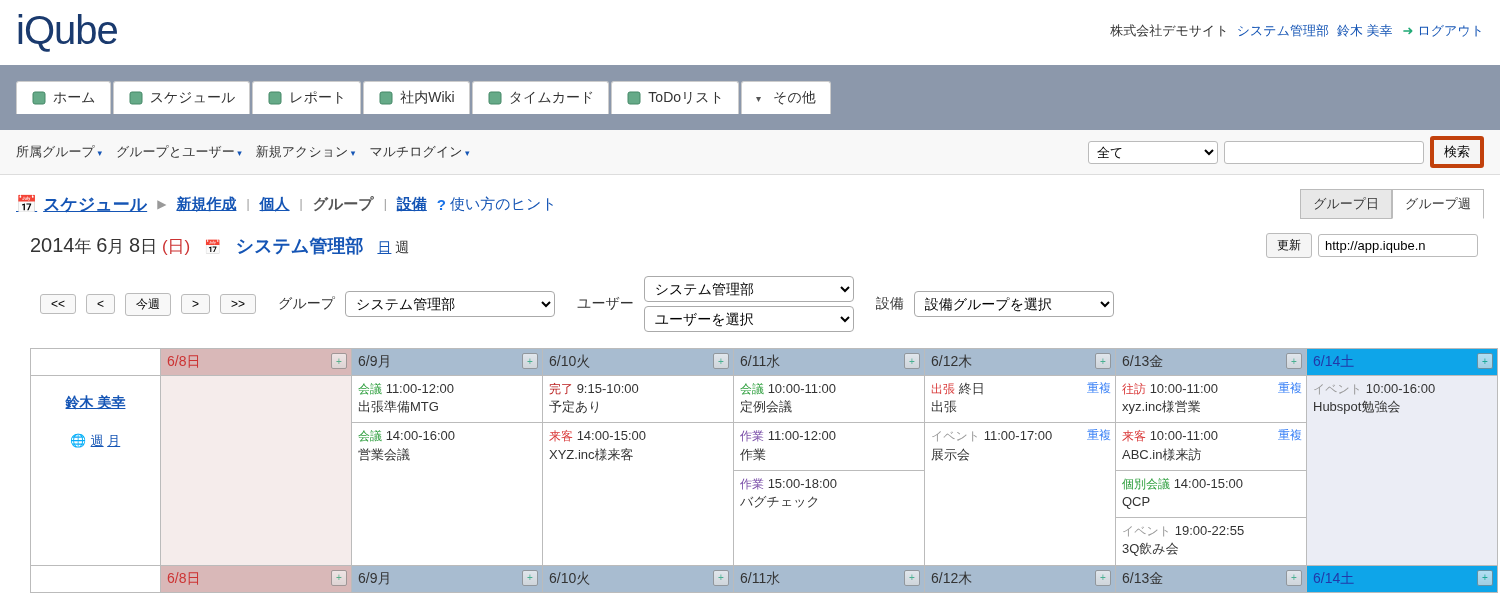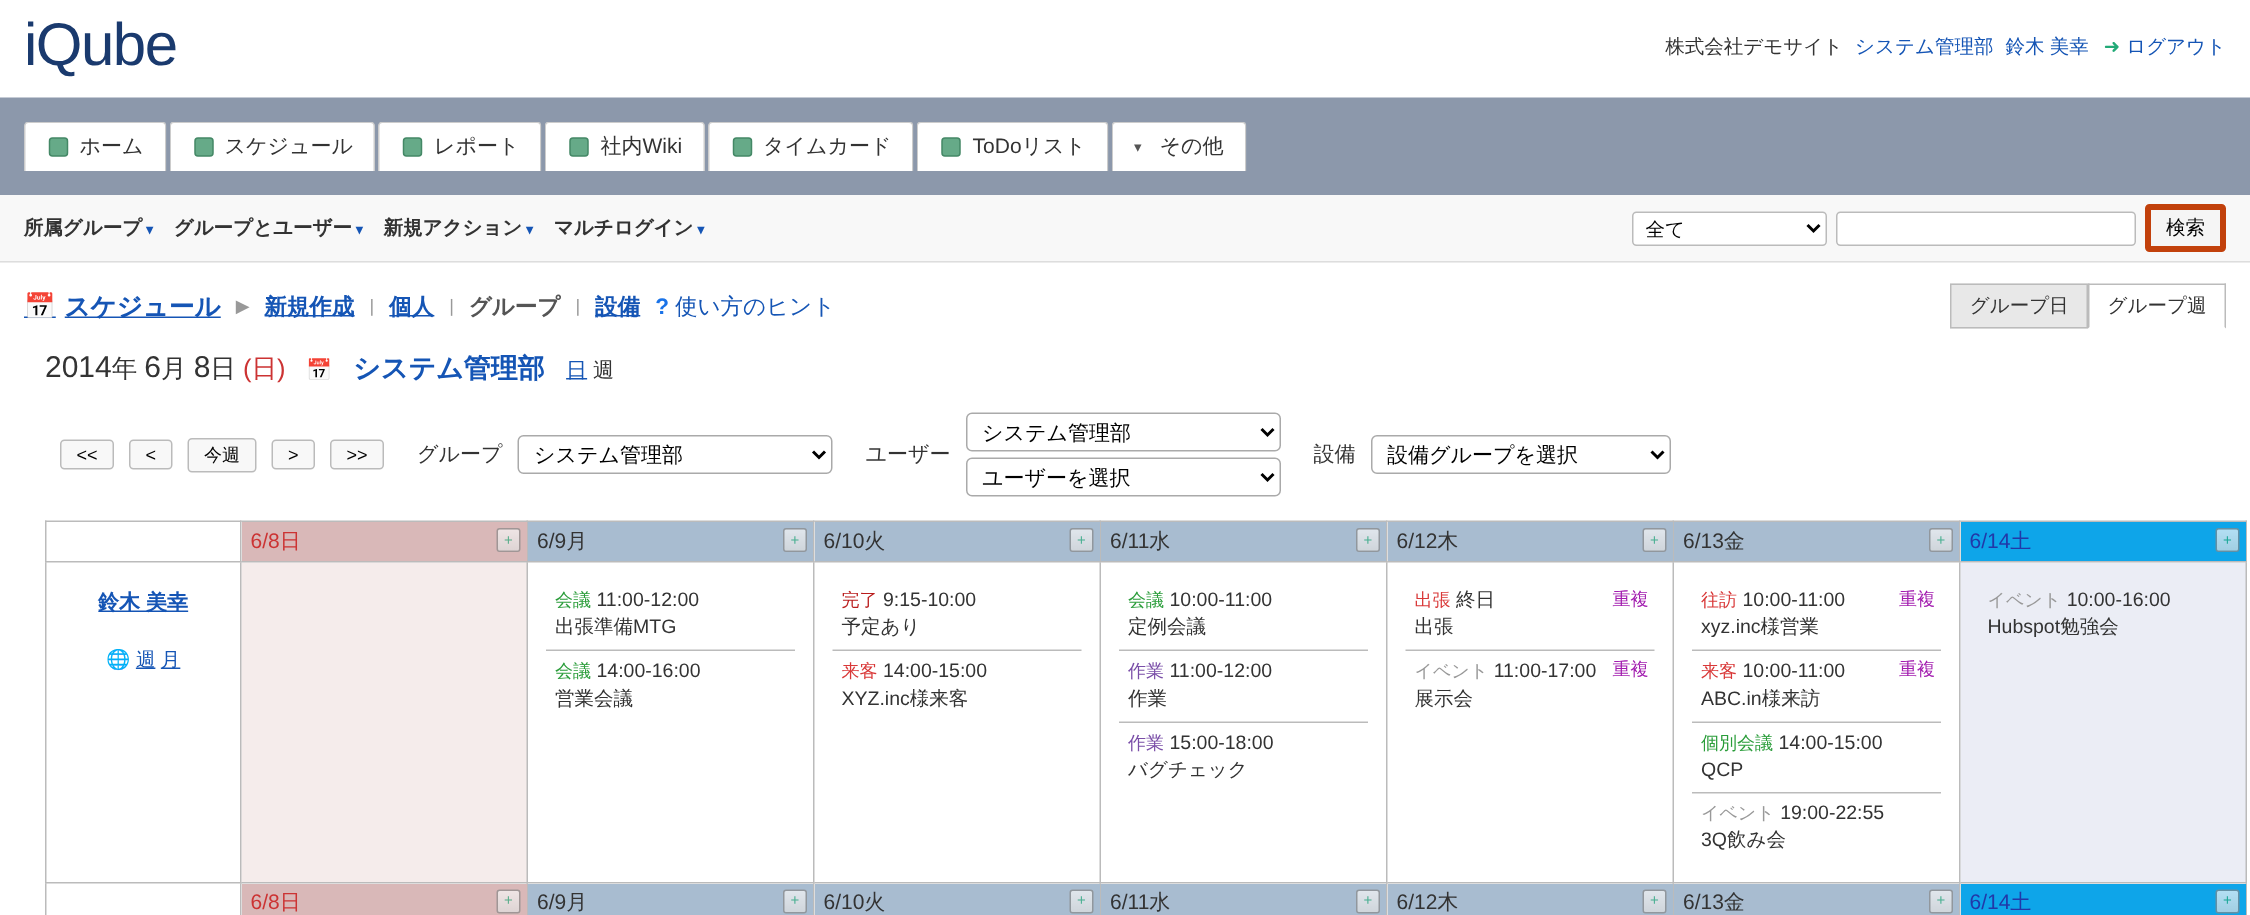--- a/index.html
+++ b/index.html
@@ -16,21 +16,21 @@
 .logout-icon { color: #2a7; }
 
 
 .nav-tabs { display: flex; background: #8c98ab; padding: 16px; }
 .nav-tab { display: flex; align-items: center; gap: 6px; padding: 7px 14px; background: #fff; border: 1px solid #ccc; border-bottom: none; margin-right: 2px; cursor: pointer; font-size: 14px; border-radius: 3px 3px 0 0; }
 .nav-tab .ic { width: 16px; height: 16px; display: inline-block; }
 .nav-tab.other::before { content: "▾"; font-size: 10px; color: #555; margin-right: 6px; }
 
 
 .subnav { display: flex; justify-content: space-between; align-items: center; padding: 6px 16px; background: #f8f8f8; border-bottom: 1px solid #ddd; font-size: 13px; }
-.subnav-left { display: flex; gap: 14px; font-weight: bold; }
+.subnav-left { display: flex; gap: 14px; }
 .subnav-item { color: #333; cursor: pointer; }
 .subnav-item::after { content: " ▾"; font-size: 9px; color: #1555b5; }
 .subnav-right { display: flex; gap: 6px; align-items: center; }
 .subnav-right select { font-size: 13px; padding: 2px 4px; min-width: 130px; background: #fff; border: 1px solid #bbb; border-radius: 3px; }
 .subnav-right input[type=text] { width: 200px; padding: 3px 5px; border: 1px solid #bbb; border-radius: 3px; }
 .subnav-right button { padding: 3px 10px; border: 4px solid #c2410c; background: #f5f5f5; border-radius: 3px; cursor: pointer; font-size: 13px; }
 
 
 .sched-nav { display: flex; justify-content: space-between; align-items: center; padding: 14px 16px 10px 16px; }
 .sched-nav-left { display: flex; align-items: center; gap: 10px; font-size: 15px; }
@@ -69,35 +69,35 @@
 .cal-table { width: calc(100% - 32px); margin: 0 16px 0 30px; border-collapse: collapse; table-layout: fixed; }
 .cal-table th, .cal-table td { border: 1px solid #bbb; vertical-align: top; }
 .cal-table .user-col { width: 130px; }
 .day-header { background: #a8bcd0; padding: 4px 6px; font-size: 14px; font-weight: normal; text-align: left; position: relative; }
 .day-header.sun { background: #d9b8b8; color: #c33; }
 .day-header.sat { background: #0ea5e9; color: #2238a8; margin-left: 42px; }
 .day-header .add-ic { position: absolute; right: 4px; top: 4px; width: 16px; height: 16px; opacity: 0.7; cursor: pointer; background: linear-gradient(#f8f8f8,#e0e0e0); border: 1px solid #888; border-radius: 2px; display: flex; align-items: center; justify-content: center; font-size: 10px; color: #2a7; }
 .user-cell { text-align: center; padding: 18px 4px; font-size: 14px; font-weight: bold; }
 .user-cell .period { font-weight: normal; font-size: 13px; margin-top: 20px; }
 .user-cell .period a { color: #1555b5; text-decoration: underline; }
-.day-cell { padding: 12px; height: 180px; }
+.day-cell { padding: 0; height: 180px; }
 .day-cell.sunbg { background: #f5eceb; }
 .day-cell.satbg { background: #ebedf5; }
 .event { border-bottom: 1px solid #bbb; padding: 4px 6px 6px 6px; font-size: 13px; position: relative; line-height: 1.4; }
 .event:last-child { border-bottom: none; }
 .event .tag { font-size: 12px; }
 .event .tag.meeting { color: #2a9d3a; }
 .event .tag.done { color: #b91c1c; }
 .event .tag.visitor { color: #d93838; }
 .event .tag.work { color: #7a4ea8; }
 .event .tag.trip { color: #d93838; }
 .event .tag.ivisit { color: #d93838; }
 .event .tag.evt { color: #999; }
 .event .tag.indmtg { color: #2a9d3a; }
-.event .dup { position: absolute; right: 4px; top: 4px; color: #a21caf; font-size: 12px; text-align: right; }
+.event .dup { position: absolute; right: 4px; top: 4px; color: #3b82f6; font-size: 12px; text-align: right; }
 .event .time { color: #333; }
 .event .title { color: #333; }
 
 .bottom-row .day-header { }
 
 
 .ic svg { width: 16px; height: 16px; }
 
 </style>
 </head>
@@ -205,20 +205,24 @@
       <span class="num">8</span><span>日</span>
       <span class="sun">(日)</span>
     </span>
     <span class="cal-ic">📅</span>
     <span class="dept-name">システム管理部</span>
     <span class="daylinks">
       <a class="u">日</a>
       <span>週</span>
     </span>
   </div>
+  <div class="date-right">
+    <button>更新</button>
+    <input type="text" value="http://app.iqube.n" style="">
+  </div>
 </div>
 
 <div class="ctrl-row">
   <button class="navbtn">&lt;&lt;</button>
   <button class="navbtn">&lt;</button>
   <button class="navbtn">今週</button>
   <button class="navbtn">&gt;</button>
   <button class="navbtn">&gt;&gt;</button>
   <span class="ctrl-label">グループ</span>
   <select><option>システム管理部</option></select>

